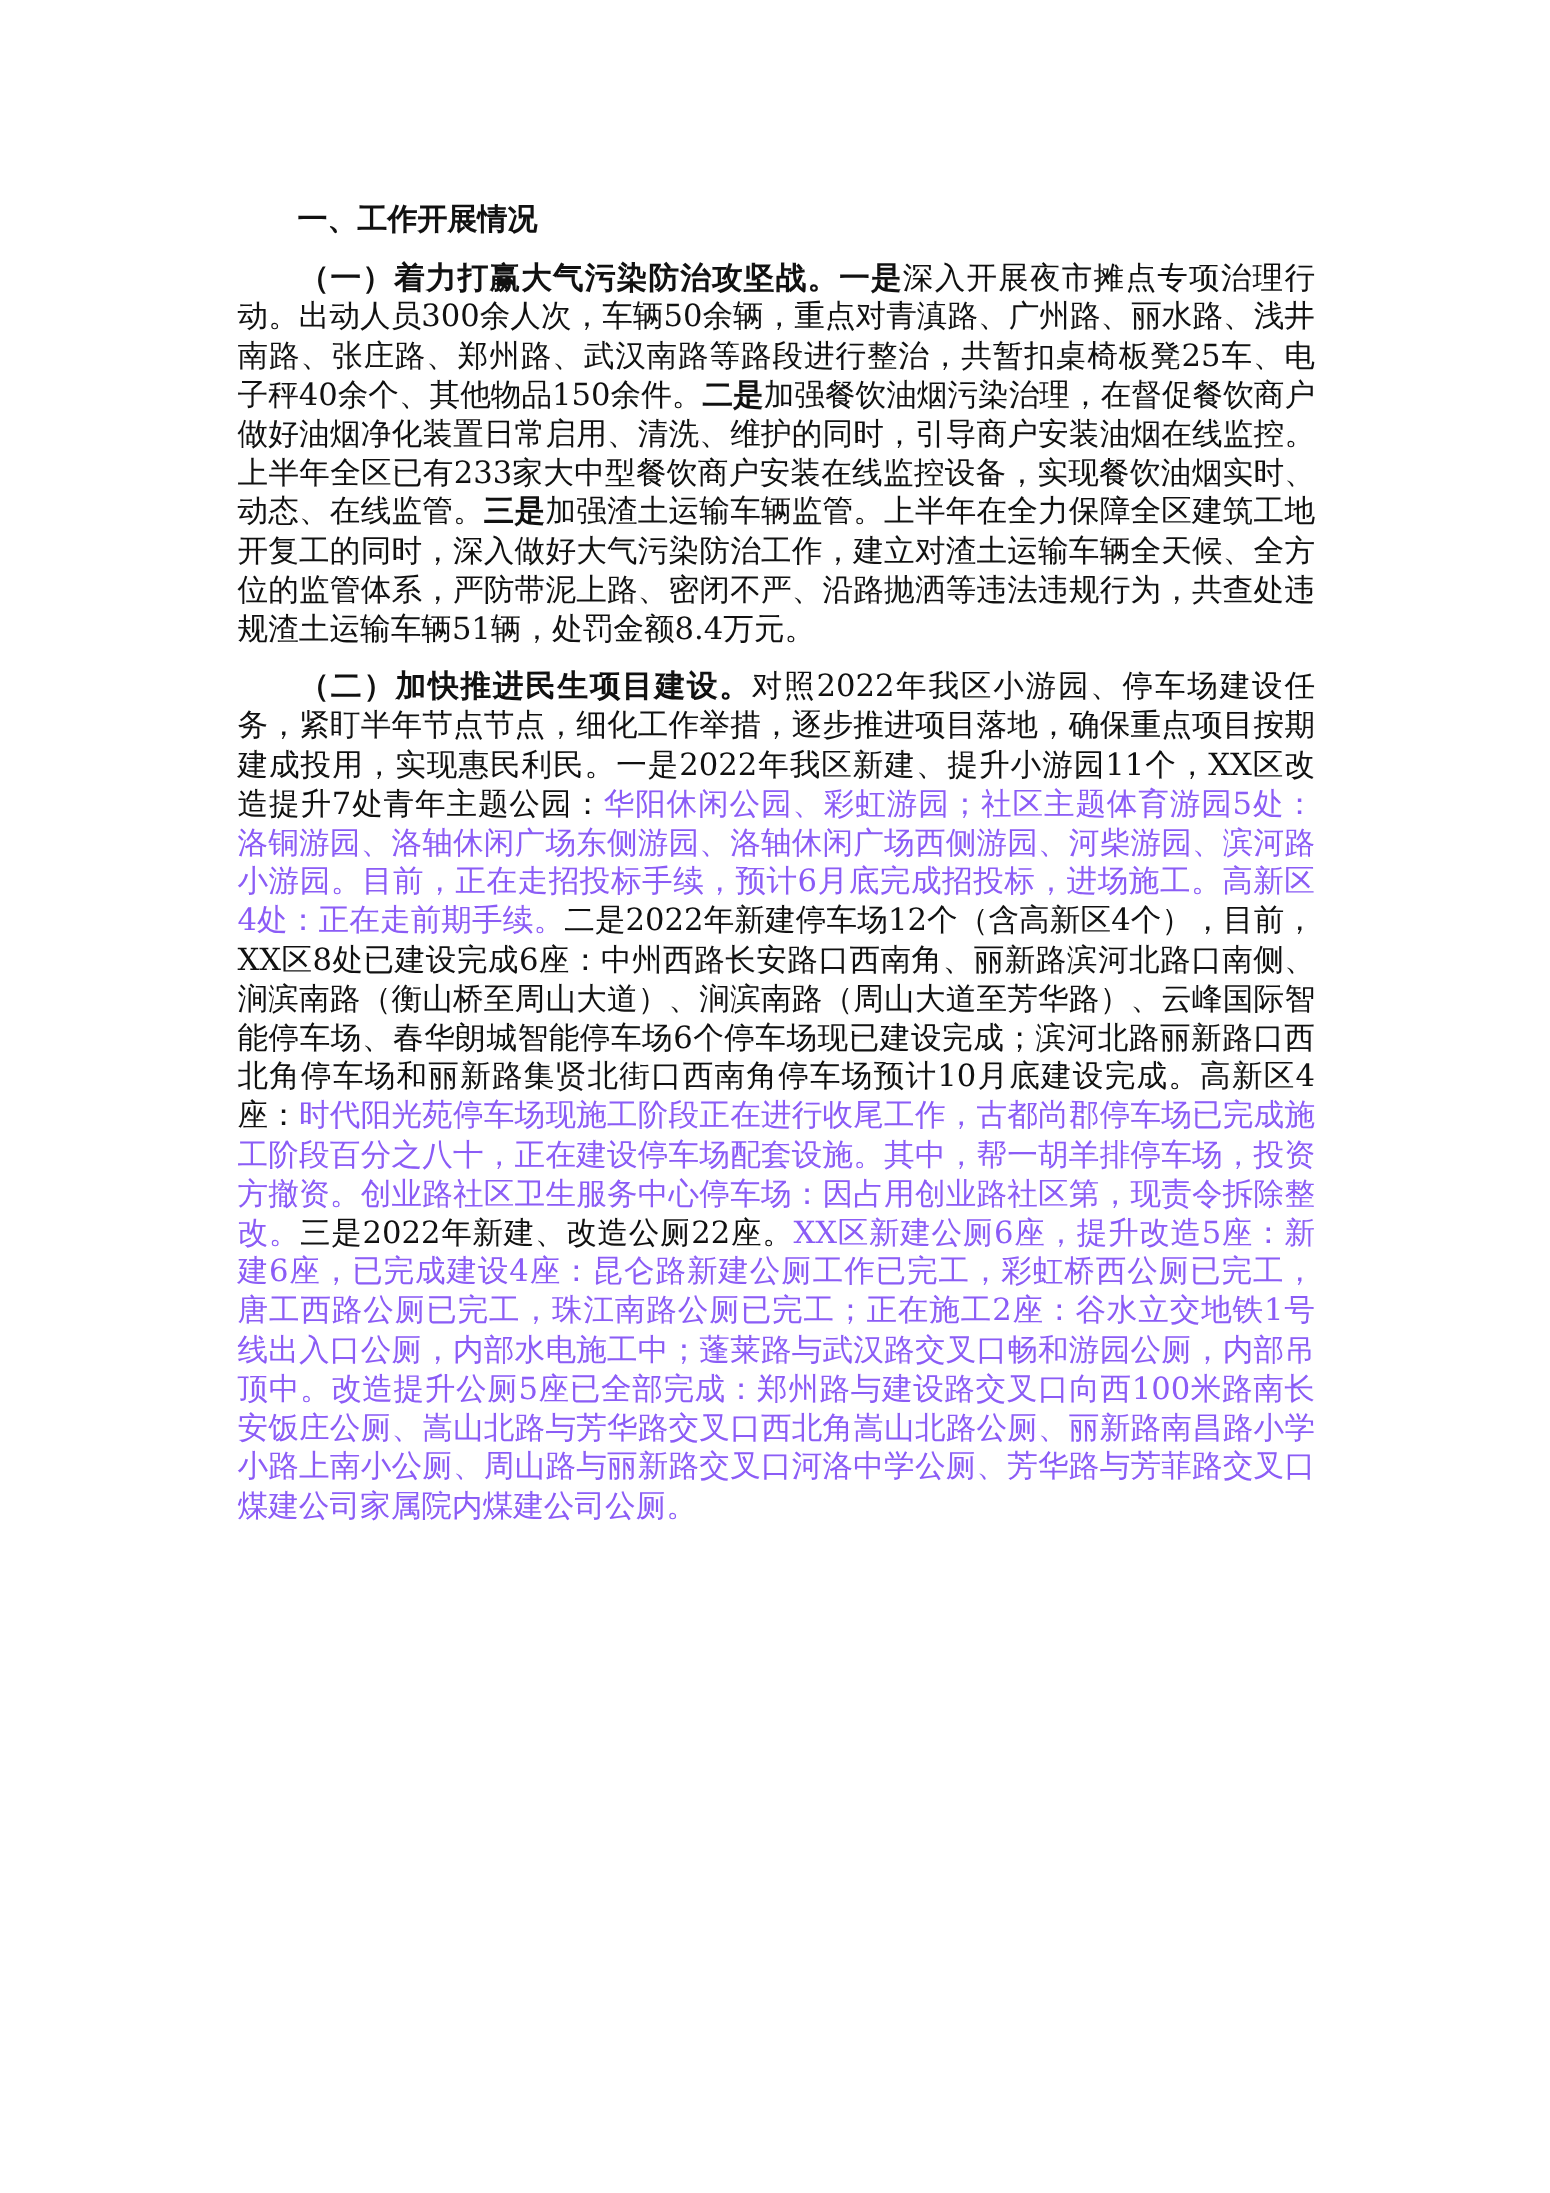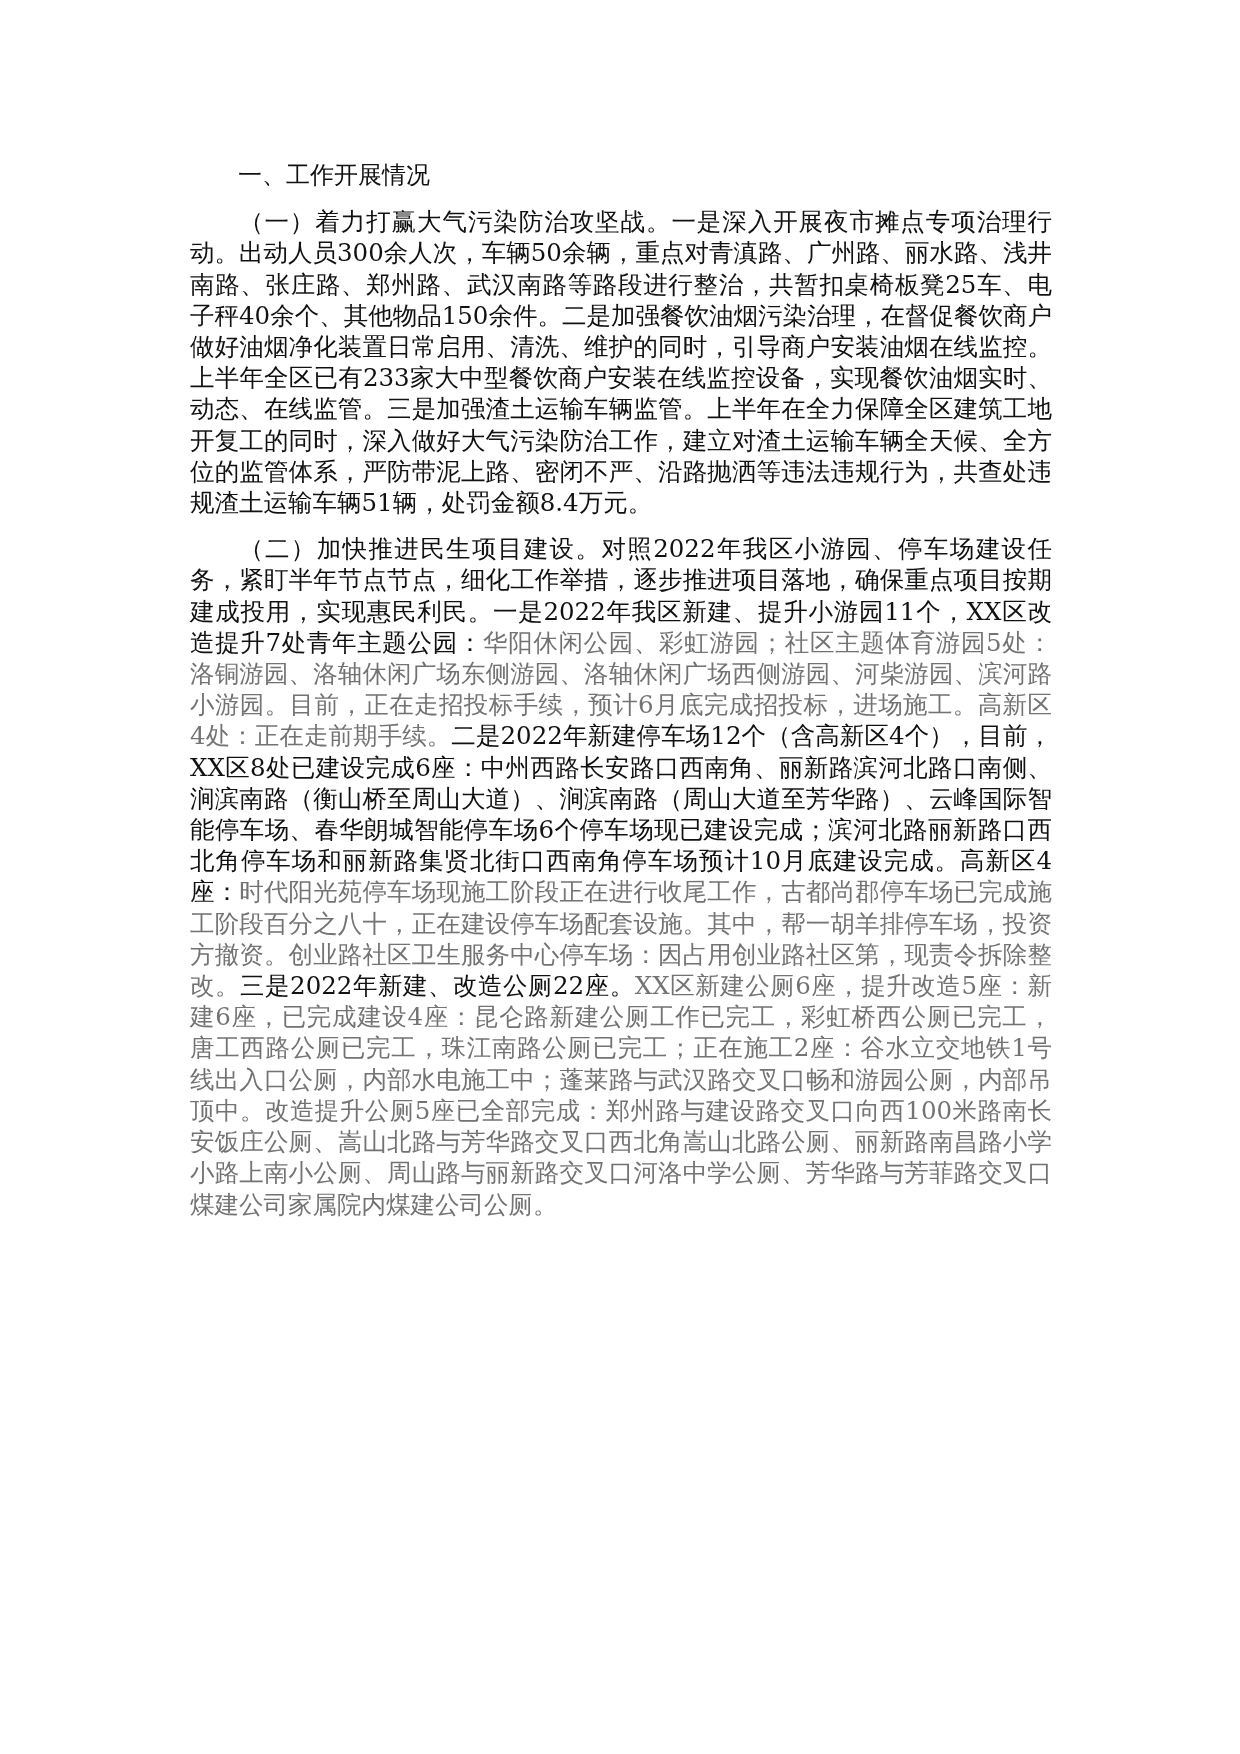--- a/index.html
+++ b/index.html
@@ -4,23 +4,23 @@
 <style>
   html, body { margin: 0; padding: 0; background: #ffffff; }
   body { width: 1240px; height: 1754px; position: relative; overflow: hidden; }
   .page {
     position: absolute; left: 190px; top: 160px; width: 862px;
     font-family: "DejaVu Serif", "Liberation Serif", serif;
     font-size: 24.5px; line-height: 31.2px; color: #111111;
     text-align: justify;
   }
   .para { margin: 0 0 15px 0; text-indent: 2em; }
-  .heading { margin: 0 0 15px 0; text-indent: 2em; font-family: "DejaVu Sans", "Liberation Sans", sans-serif; font-weight: normal; font-size: 24px; }
-  .b { font-weight: normal; font-family: "DejaVu Sans", "Liberation Sans", sans-serif; }
-  .g { color: #737373; margin-top: 36px; }
+  .heading { margin: 0 0 15px 0; text-indent: 2em; font-family: "DejaVu Sans", "Liberation Sans", sans-serif; font-weight: bold; font-size: 24px; }
+  .b { font-weight: bold; font-family: "DejaVu Sans", "Liberation Sans", sans-serif; }
+  .g { color: #8b5cf6; margin-top: 36px; }
 </style>
 </head>
 <body>
 
 <div class="page">
 
   <p class="heading">一、工作开展情况</p>
 
   <p class="para"><span class="b">（一）着力打赢大气污染防治攻坚战。</span><span class="b">一是</span><span>深入开展夜市摊点专项治理行动。出动人员300余人次，车辆50余辆，重点对青滇路、广州路、丽水路、浅井南路、张庄路、郑州路、武汉南路等路段进行整治，共暂扣桌椅板凳25车、电子秤40余个、其他物品150余件。</span><span class="b">二是</span><span>加强餐饮油烟污染治理，在督促餐饮商户做好油烟净化装置日常启用、清洗、维护的同时，引导商户安装油烟在线监控。上半年全区已有233家大中型餐饮商户安装在线监控设备，实现餐饮油烟实时、动态、在线监管。</span><span class="b">三是</span><span>加强渣土运输车辆监管。上半年在全力保障全区建筑工地开复工的同时，深入做好大气污染防治工作，建立对渣土运输车辆全天候、全方位的监管体系，严防带泥上路、密闭不严、沿路抛洒等违法违规行为，共查处违规渣土运输车辆51辆，处罚金额8.4万元。</span></p>
 

